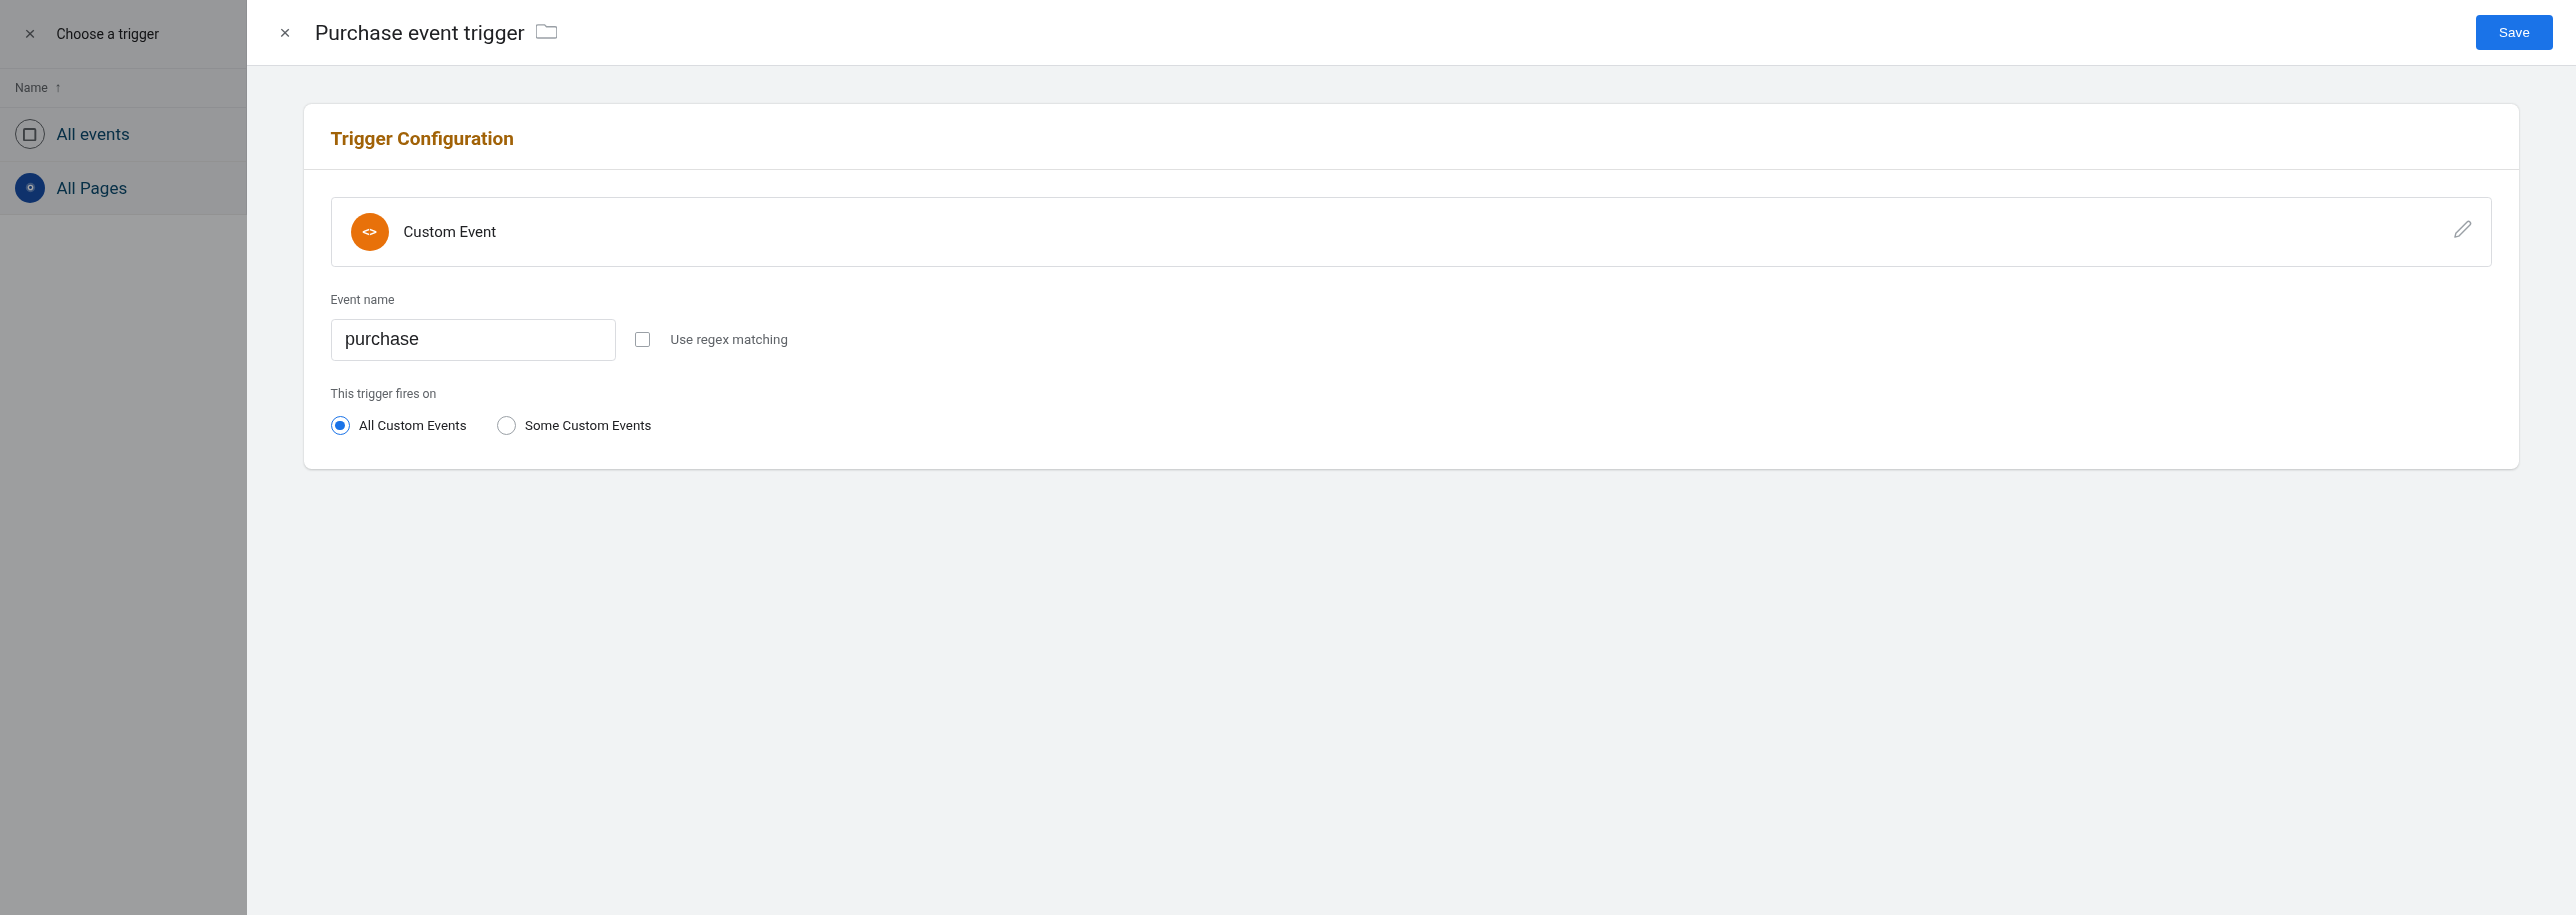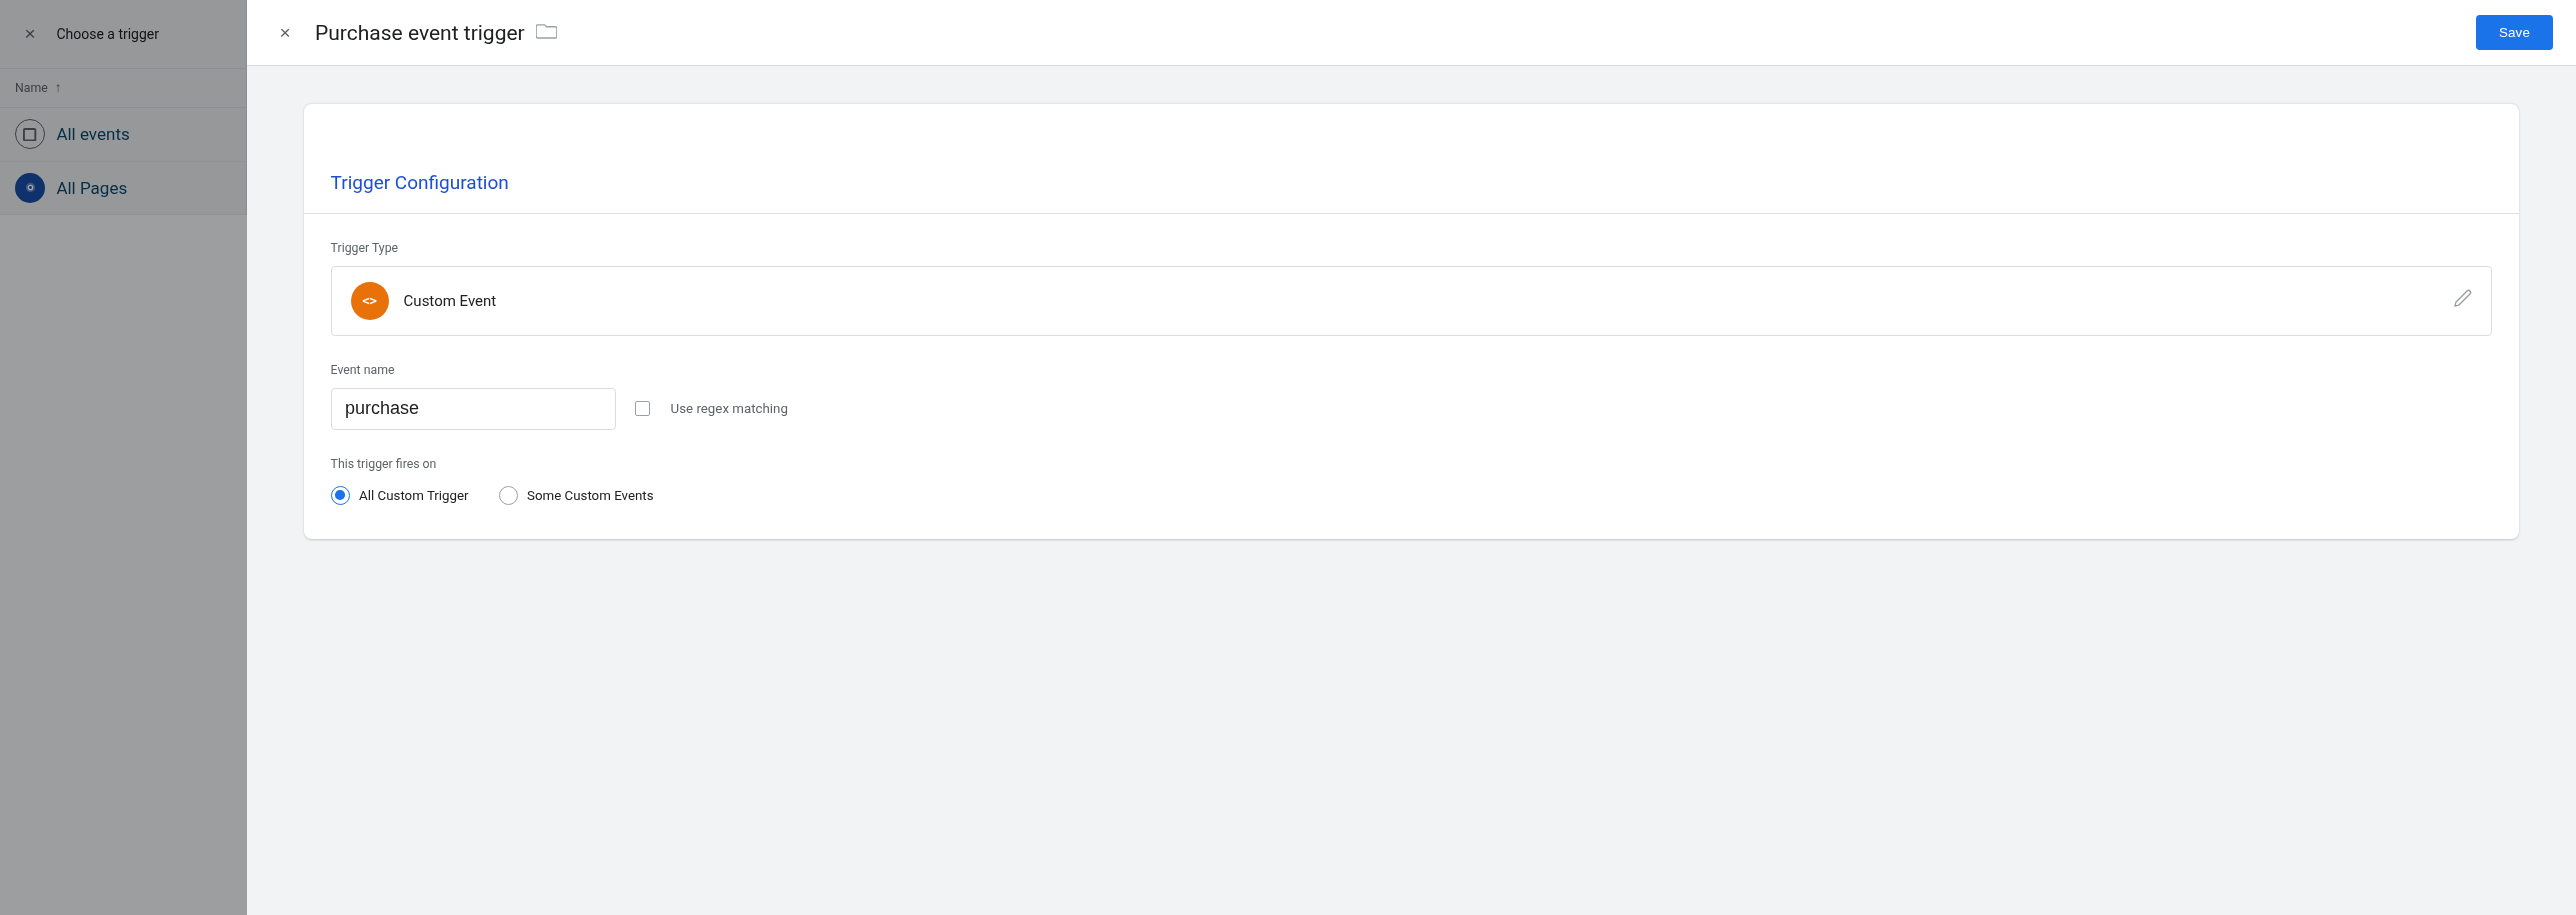--- a/index.html
+++ b/index.html
@@ -184,25 +184,24 @@
 
     .card {
       background: white;
       border-radius: 7.6px;
       box-shadow: 0 0.9px 2.8px rgba(0,0,0,0.12), 0 0.9px 1.9px rgba(0,0,0,0.08);
       overflow: hidden;
     }
 
     .card-title {
       font-size: 19px;
-      font-weight: 400;
-      color: #1d4ed8;
+      font-weight: 700;
+      color: #a16207;
       padding: 23px 26.6px 19px;
       border-bottom: 0.9px solid #e0e0e0;
-      margin-top: 44px;
     }
 
     .card-body {
       padding: 26.6px 26.6px 34px;
     }
 
     .field-label {
       font-size: 12.3px;
       color: #5f6368;
       margin-bottom: 11.4px;
@@ -420,21 +419,20 @@
     <button class="save-btn">Save</button>
   </div>
 
   <div class="card-container">
     <div class="card">
       <div class="card-title">Trigger Configuration</div>
 
       <div class="card-body">
 
         <div>
-          <div class="field-label">Trigger Type</div>
           <div class="trigger-type-box">
             <div class="trigger-type-left">
               <div class="custom-event-icon">
                 <span style="font-size:12.3px; font-family: monospace;">&lt;&gt;</span>
               </div>
               <span class="trigger-type-name">Custom Event</span>
             </div>
             <span class="edit-icon">
               <svg width="19" height="19" viewBox="0 0 20 20" fill="none">
                 <path d="M14.85 2.15a2.12 2.12 0 0 1 3 3L6 17 2 18l1-4L14.85 2.15z" stroke="#9aa0a6" stroke-width="1.5" fill="none" stroke-linejoin="round"></path>
@@ -452,21 +450,21 @@
               <span>Use regex matching</span>
             </label>
           </div>
         </div>
 
         <div class="fires-on-section">
           <div class="fires-on-label">This trigger fires on</div>
           <div class="radio-group">
             <div class="radio-option">
               <div class="radio-circle selected"></div>
-              <span class="radio-text">All Custom Trigger</span>
+              <span class="radio-text">All Custom Events</span>
             </div>
             <div class="radio-option">
               <div class="radio-circle unselected"></div>
               <span class="radio-text">Some Custom Events</span>
             </div>
           </div>
         </div>
 
       </div>
     </div>

